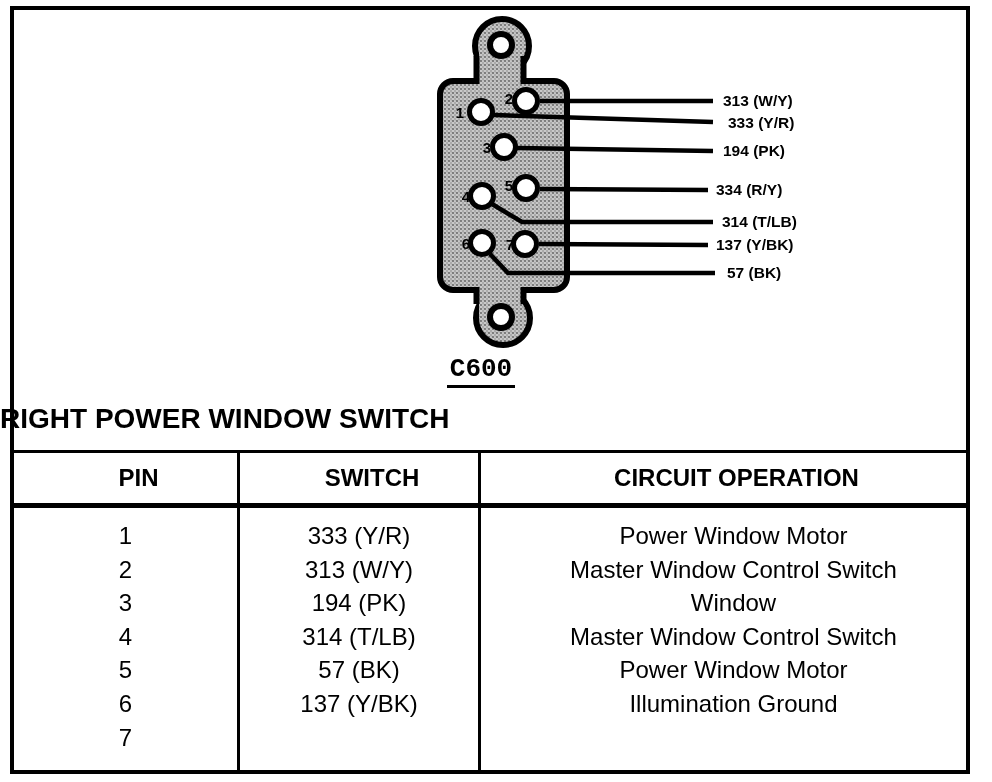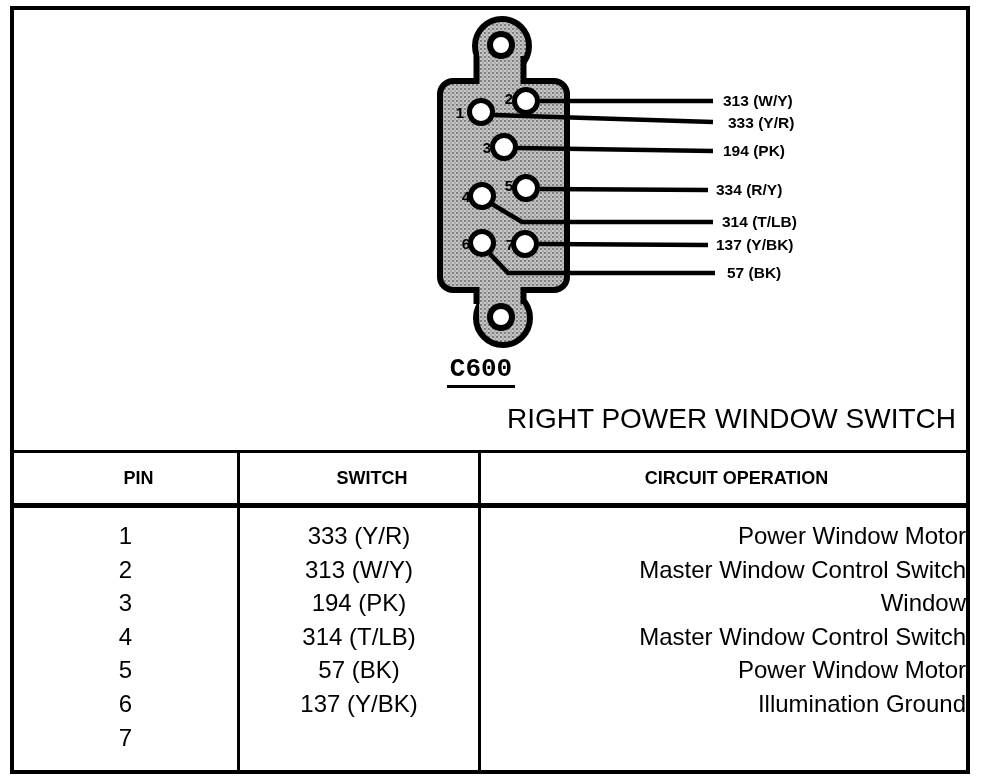--- a/index.html
+++ b/index.html
@@ -14,41 +14,41 @@
   .diagram{position:absolute;left:0;top:0;}
   .svgtext{font-family:"Liberation Sans",sans-serif;font-weight:bold;fill:#000;}
   .pin-num{font-size:15px;}
   .callout{font-size:15.5px;}
   .connector-id{
     position:absolute;left:0;top:354px;width:962px;text-align:center;
     font-weight:bold;font-size:26px;font-family:Liberation Mono, monospace;
   }
   .connector-id span{border-bottom:3px solid #000;padding:0 3px 1px 3px;}
   .diagram-title{
-    position:absolute;left:0;top:403px;width:956px;text-align:right;
-    font-weight:normal;font-size:28px;
+    position:absolute;left:0;top:403px;width:956px;text-align:left;
+    font-weight:bold;font-size:28px;
   }
   .pintable{position:absolute;left:14px;top:450px;width:952px;height:320px;}
   .thead{
     display:flex;height:58px;box-sizing:border-box;
     border-top:3px solid #000;border-bottom:5px solid #000;
   }
   .hcell{
     display:flex;align-items:center;justify-content:center;
-    font-weight:bold;font-size:18px;box-sizing:border-box;padding-left:26px;
+    font-weight:bold;font-size:24px;box-sizing:border-box;padding-left:26px;
   }
   .tbody{display:flex;height:262px;}
   .bcell{box-sizing:border-box;font-size:24px;padding-top:11px;}
   .c1{width:226px;border-right:3px solid #000;}
   .c2{width:241px;border-right:3px solid #000;}
   .c3{flex:1;}
   .bodyline{height:33.6px;line-height:33.6px;white-space:nowrap;}
   .col-pin{text-align:center;}
   .col-circuit{text-align:center;}
-  .col-op{padding-left:20px;text-align:right;}
+  .col-op{padding-left:20px;text-align:center;}
 </style>
 </head>
 <body>
 
 <div class="frame"></div>
 
 <svg class="diagram" width="992" height="450" viewBox="0 0 992 450">
   <defs>
     <pattern id="stip" width="4" height="4" patternUnits="userSpaceOnUse">
       <rect width="4" height="4" fill="#c9c9c9"></rect>

